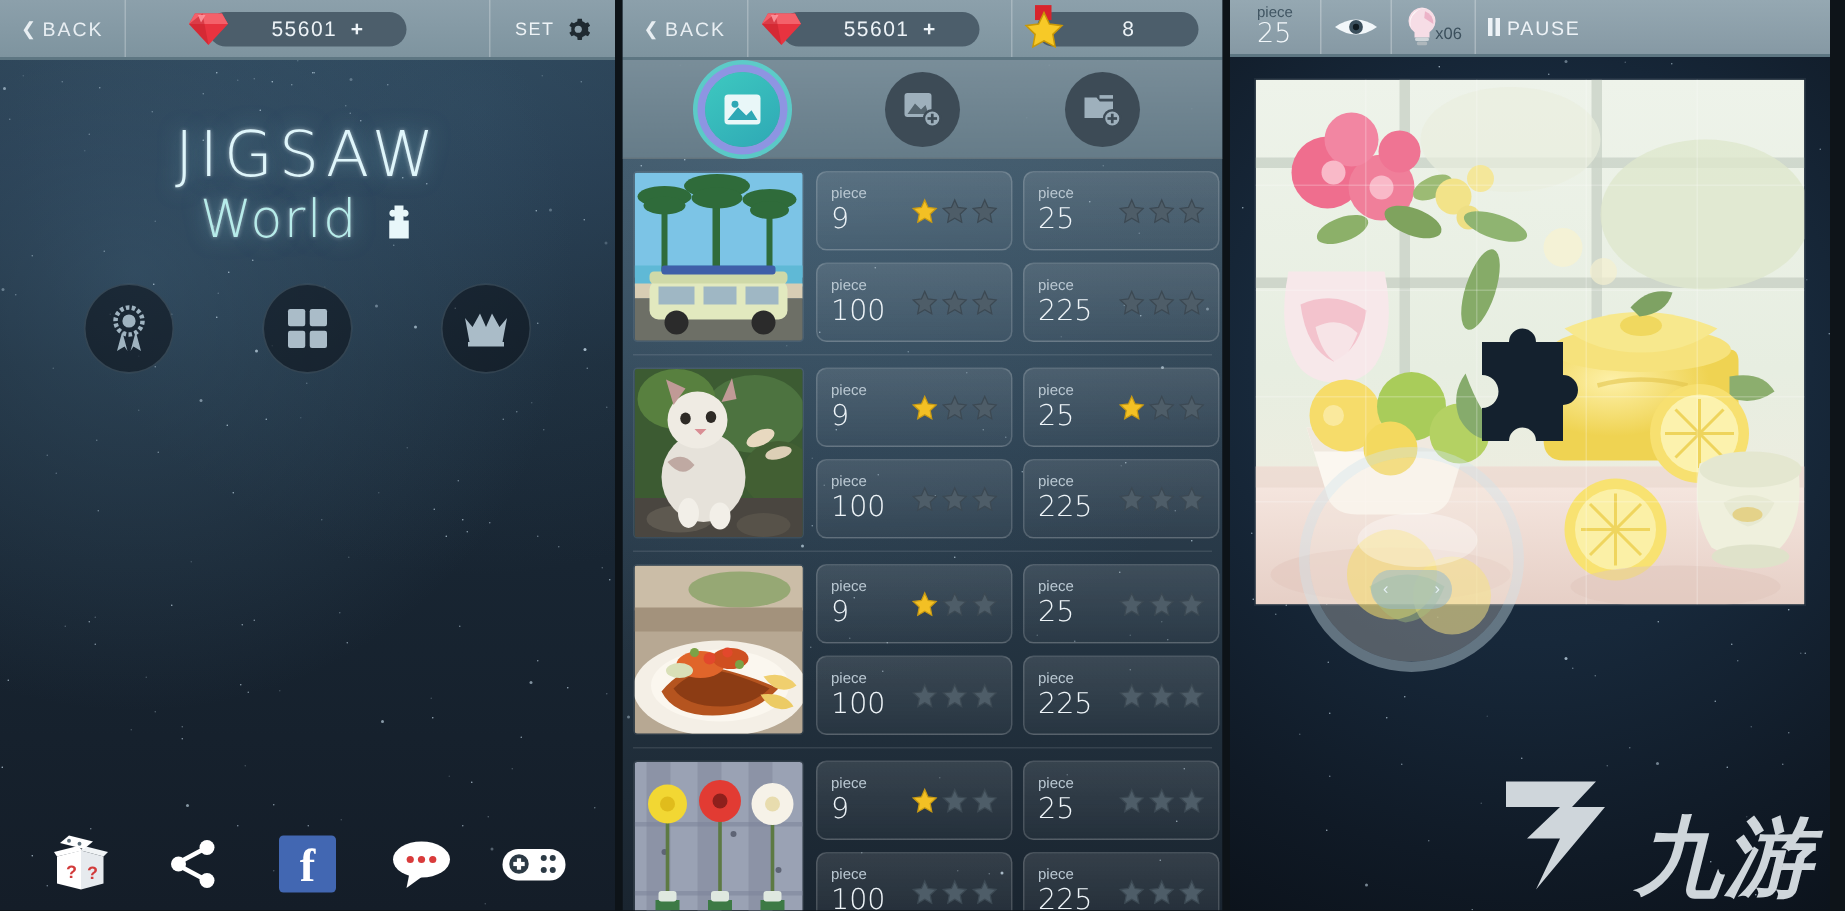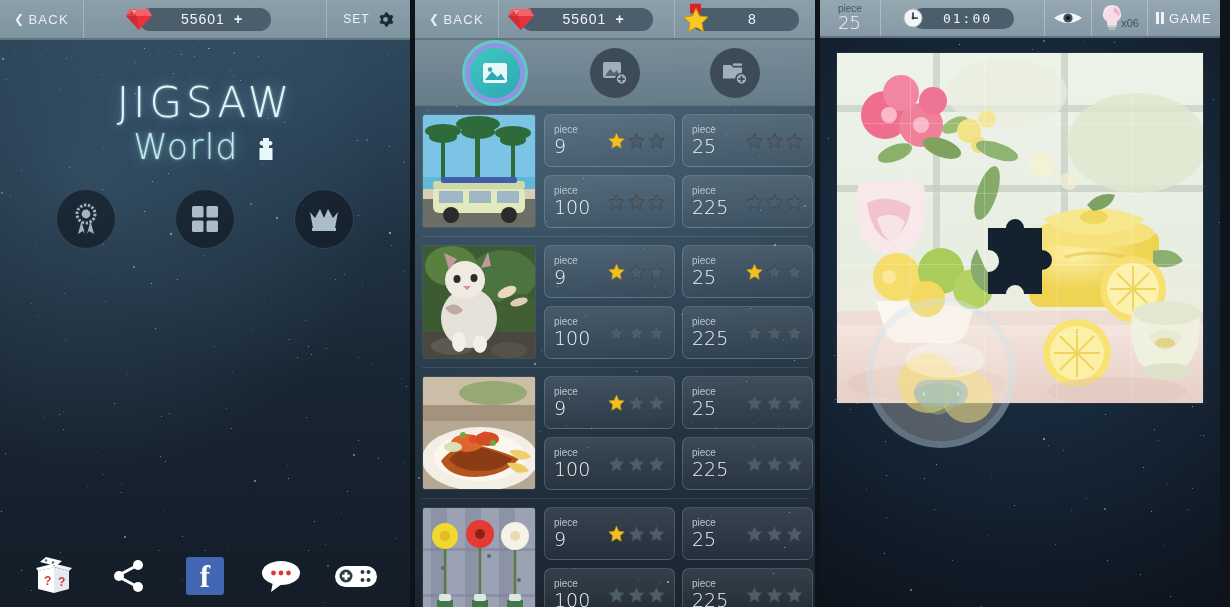--- a/index.html
+++ b/index.html
@@ -1165,31 +1165,20 @@
         <i style="left: 63.6947%; top: 45.5521%; width: 1px; height: 1px; opacity: 0.21;"></i>
       </div>
 
     <div class="p3-header">
       <div class="p3-cell">
         <div class="piece-lbl">
           <span class="pw">piece</span>
           <span class="pn">25</span>
         </div>
       </div>
-      <div class="p3-cell" style="flex:1;">
-        <div class="time-pill">
-          <svg class="clock-ico" viewBox="0 0 20 20">
-            <circle cx="10" cy="10" r="9" fill="#f2f6f8" stroke="#aebcc5" stroke-width="1"></circle>
-            <circle cx="10" cy="10" r="1.4" fill="#2b3a44"></circle>
-            <rect x="9.2" y="4.4" width="1.6" height="6" fill="#2b3a44"></rect>
-            <rect x="10" y="9.3" width="5" height="1.5" fill="#2b3a44"></rect>
-          </svg>
-          <span>01:00</span>
-        </div>
-      </div>
       <div class="p3-cell">
         <svg width="30" height="20" viewBox="0 0 30 20">
           <path d="M1 10 Q15 0 29 10 Q15 20 1 10 Z" fill="#f2f7fa"></path>
           <circle cx="15" cy="10" r="4.6" fill="#3c505d"></circle>
           <circle cx="15" cy="10" r="2.1" fill="#101a20"></circle>
         </svg>
       </div>
       <div class="p3-cell">
         <div class="bulb-wrap">
           <svg width="24" height="28" viewBox="0 0 24 28">
@@ -1200,21 +1189,21 @@
             <rect x="8.6" y="23.6" width="6.8" height="2.6" rx="1" fill="#aeb7bc"></rect>
           </svg>
           <span class="bulb-cnt">x06</span>
         </div>
       </div>
       <div class="p3-cell pause-btn">
         <span class="pause-bars">
             <span></span>
             <span></span>
           </span>
-        <span>GAME</span>
+        <span>PAUSE</span>
       </div>
     </div>
 
     <div class="puzzle-stage">
       <div class="puzzle-img">
         
         <svg width="366" height="350" viewBox="0 0 366 350" preserveAspectRatio="none">
           <defs>
             <linearGradient id="winG" x1="0" y1="0" x2="0" y2="1">
               <stop offset="0%" stop-color="#eef3ea"></stop>
@@ -1343,15 +1332,21 @@
           <path d="M40 86 q26 -16 50 0 q-8 22 -26 24 q-18 -4 -24 -24z" fill="#a8c57e" opacity=".4"></path>
         </svg>
       </div>
 
       <div class="mag-nav">
         <span>‹</span>
         <span>›</span>
       </div>
     </div>
 
+    <div class="watermark">
+      <svg width="86" height="88" viewBox="0 0 86 88" style="margin-right:4px;">
+        <path fill="#cfd6db" d="M4 10 h60 l-16 17 h22 L24 82 l16 -34 H18 l22 -21 H4 z"></path>
+      </svg>
+      <span class="wm-cn">九游</span>
+    </div>
   </div>
 
 </div>
 
 </body></html>

